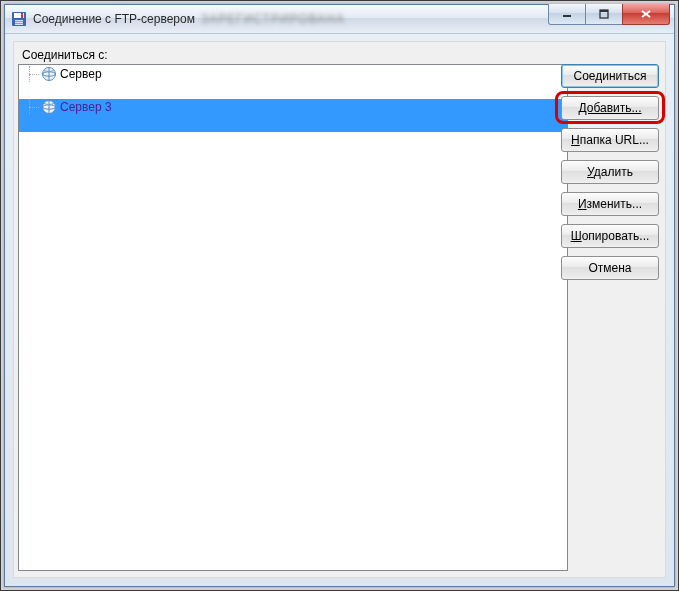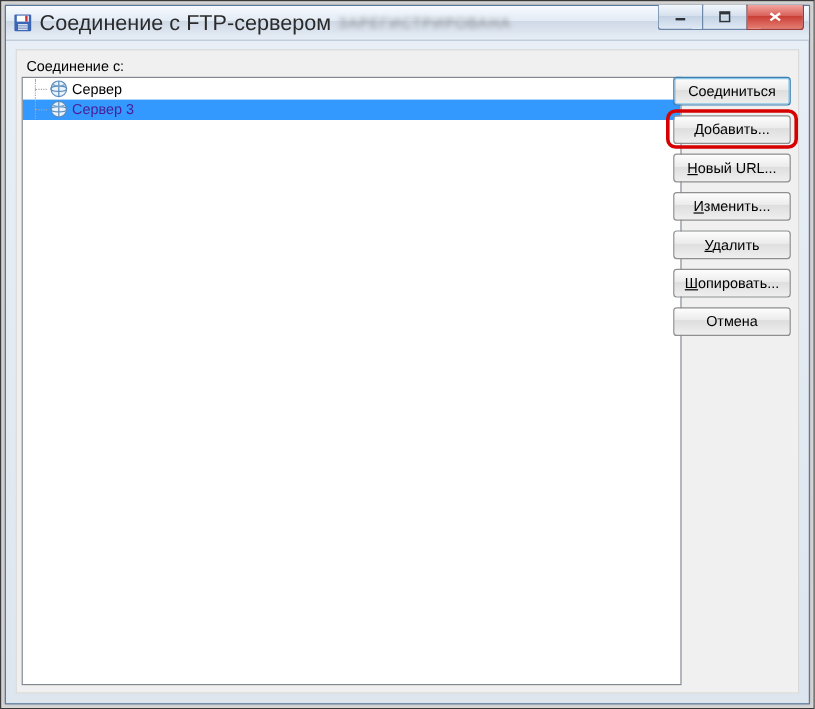--- a/index.html
+++ b/index.html
@@ -2,33 +2,33 @@
 <html><head>
 <meta charset="utf-8">
 <style>
   html,body{margin:0;padding:0;font-family:"Segoe UI",Tahoma,Arial,sans-serif;font-size:12px;color:#000;}
   body{background:#fff;width:679px;height:591px;overflow:hidden;}
   .outer-frame{position:relative;width:677px;height:589px;border:1px solid #3a3a3a;background:#d6d6d6;}
   .window{position:absolute;left:3px;top:3px;right:3px;bottom:3px;border:1px solid #5a7aa0;background:linear-gradient(to bottom,#e9eff6,#dde5ee);box-shadow:0 0 3px rgba(0,0,0,0.25);}
   
   .titlebar{height:28px;background:linear-gradient(to bottom,#f7fbff,#e2eaf4 45%,#cfd9e6 46%,#e7eef6);border-bottom:1px solid #b9c6d5;position:relative;display:flex;align-items:center;}
   .titlebar .app-icon{width:16px;height:16px;margin:0 6px;}
-  .titlebar .title-text{color:#2a2a2a;font-size:18px;white-space:nowrap;}
+  .titlebar .title-text{color:#2a2a2a;font-size:12px;white-space:nowrap;}
   .titlebar .title-extra{margin-left:6px;color:#8a8a8a;filter:blur(2px);letter-spacing:1px;}
   .win-controls{position:absolute;right:4px;top:-1px;display:flex;}
   .win-btn{width:36px;height:20px;border:1px solid #6d88a8;border-top:none;margin-left:-1px;background:linear-gradient(to bottom,#f3f7fc,#d6e1ee 45%,#c2d1e3 46%,#e0eaf5);display:flex;align-items:center;justify-content:center;}
   .win-btn:first-child{border-bottom-left-radius:3px;}
   .win-btn.close{background:linear-gradient(to bottom,#f3a6a0,#d9625b 45%,#c83c33 46%,#e57e73);border-color:#9d3a33;width:46px;border-bottom-right-radius:3px;}
   .win-btn svg{display:block;}
   
   .client{position:absolute;left:8px;right:8px;top:36px;bottom:8px;background:#f0f0f0;border:1px solid #d9d9d9;}
   .label-connect{position:absolute;left:8px;top:6px;}
   .tree-wrap{position:absolute;left:4px;top:22px;width:548px;bottom:6px;background:#fff;border:1px solid #828790;overflow:hidden;}
   .tree{padding-top:1px;}
-  .tree-row{display:flex;align-items:center;height:16px;line-height:16px;padding-bottom:1px;}
+  .tree-row{display:flex;align-items:center;height:16px;line-height:16px;padding-bottom:17px;}
   .tree-row.selected{background:#3399ff;color:#4c1d95;}
   .twig{width:22px;height:16px;position:relative;flex:0 0 22px;}
   .twig .v{position:absolute;left:10px;top:0;bottom:0;border-left:1px dotted #a8a8a8;}
   .twig .h{position:absolute;left:10px;top:8px;width:10px;border-top:1px dotted #a8a8a8;}
   .twig .v.half-top{bottom:8px;}
   .node-icon{width:16px;height:16px;flex:0 0 16px;margin-right:3px;}
   .node-label{white-space:nowrap;}
   
   .btn-col{position:absolute;right:6px;top:22px;width:98px;}
   .btn-col .btn{width:98px;height:24px;box-sizing:border-box;border:1px solid #8e8f8f;border-radius:3px;background:linear-gradient(to bottom,#fdfdfd,#ebebeb 45%,#dedede 46%,#efefef);color:#000;font:inherit;margin-bottom:8px;display:flex;align-items:center;justify-content:center;cursor:default;}
@@ -73,21 +73,21 @@
         <div class="win-btn close">
           <svg width="12" height="10">
             <line x1="2" y1="2" x2="10" y2="8" stroke="#fff" stroke-width="2"></line>
             <line x1="10" y1="2" x2="2" y2="8" stroke="#fff" stroke-width="2"></line>
           </svg>
         </div>
       </div>
     </div>
 
     <div class="client">
-      <div class="label-connect">Соединение с:</div>
+      <div class="label-connect">Соединиться с:</div>
 
       <div class="tree-wrap">
         <div class="tree" id="tree">
             <div class="tree-row">
               <span class="twig">
                 <span class="v"></span>
                 <span class="h"></span>
               </span>
               <span class="node-icon"><svg width="16" height="16" viewBox="0 0 16 16">
                   <circle cx="8" cy="8" r="6.5" fill="#eaf3fb" stroke="#5a8bbd"></circle>
@@ -110,34 +110,34 @@
                 </svg></span>
               <span class="node-label">Сервер 3</span>
             </div>
           </div>
       </div>
 
       <div class="btn-col">
         <button class="btn default">
             <span>Соединиться</span>
           </button>
-        <div style="position:relative;">
+        <div style="position:relative;text-decoration:underline;">
           <button class="btn highlighted">
               <span>Добавить...</span>
             </button>
           <div class="hl-ring"></div>
         </div>
         <button class="btn">
-            <span><span class="u">Н</span><span>овый URL...</span></span>
+            <span><span class="u">Н</span><span>папка URL...</span></span>
+          </button>
+        <button class="btn">
+            <span><span class="u">У</span><span>далить</span></span>
           </button>
         <button class="btn">
             <span><span class="u">И</span><span>зменить...</span></span>
-          </button>
-        <button class="btn">
-            <span><span class="u">У</span><span>далить</span></span>
           </button>
         <button class="btn">
             <span><span class="u">Ш</span><span>опировать...</span></span>
           </button>
         <button class="btn">
             <span>Отмена</span>
           </button>
         <div class="gap"></div>
       </div>
     </div>

